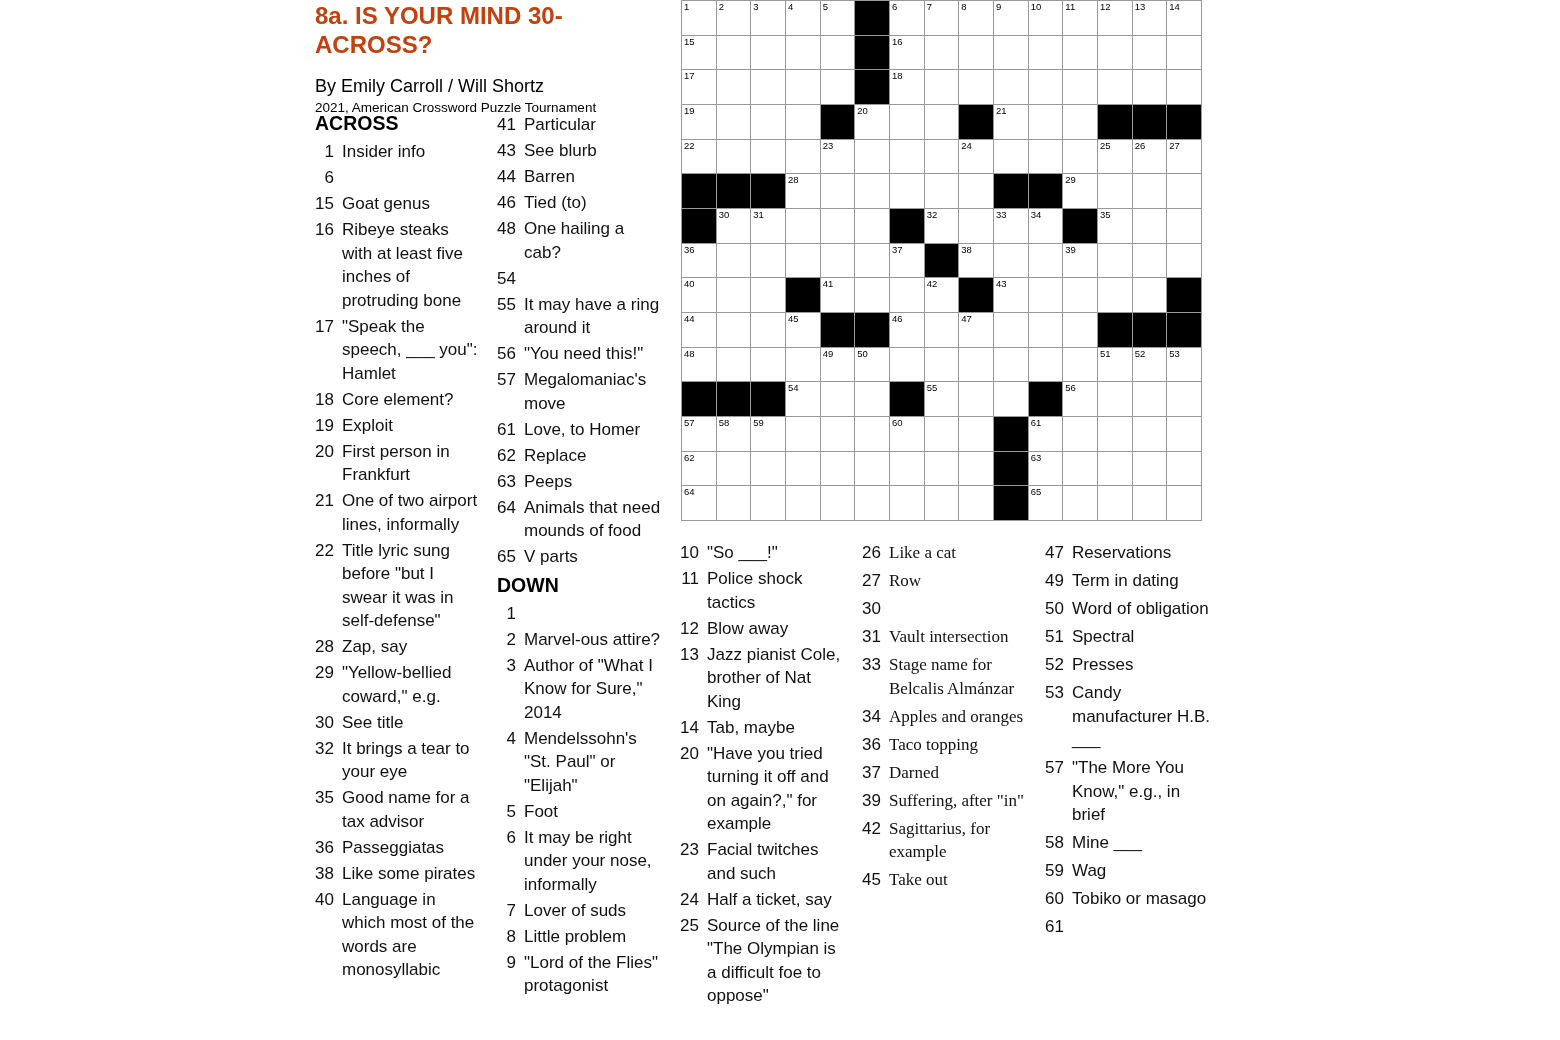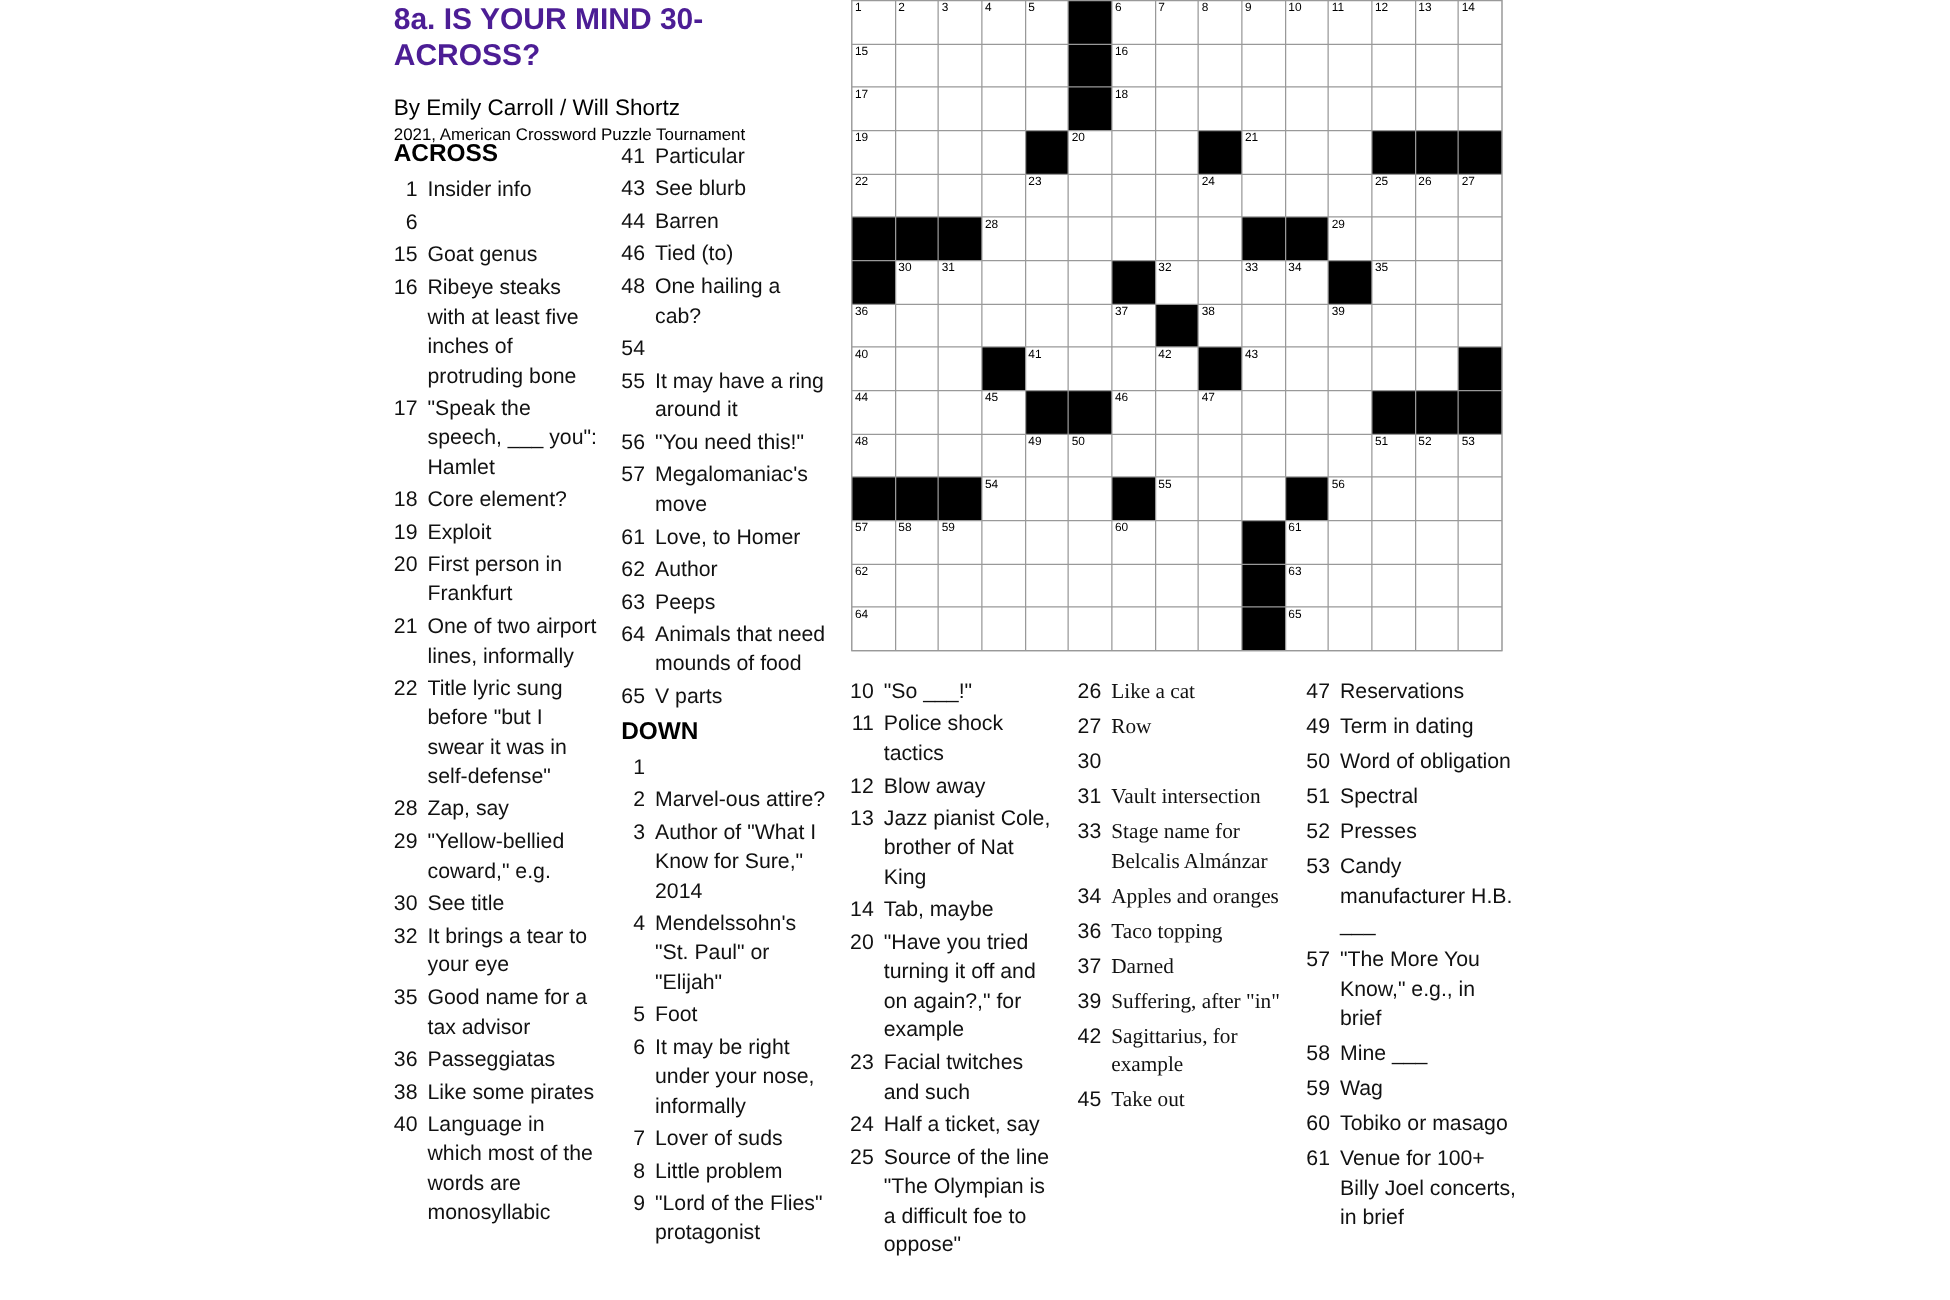--- a/index.html
+++ b/index.html
@@ -3,21 +3,21 @@
 <meta charset="utf-8">
 <style>
   html,body{margin:0;padding:0;}
   body{
     width:1560px;height:1040px;position:relative;background:#ffffff;
     font-family:"Liberation Sans",sans-serif;color:#111;overflow:hidden;
     -webkit-font-smoothing:antialiased;
   }
   
   #header{position:absolute;left:315px;top:0;width:300px;}
-  #title{font-size:24px;font-weight:bold;line-height:28.5px;margin:2px 0 0;width:272px;color:#4c1d95;}
+  #title{font-size:24px;font-weight:bold;line-height:28.5px;margin:2px 0 0;width:272px;color:#c2410c;}
   #byline{font-size:18px;margin-top:17px;color:#000;}
   #source{font-size:13.5px;margin-top:3px;color:#000;}
   
   #grid{
     position:absolute;left:681px;top:0;width:519px;height:519px;
     display:grid;grid-template-columns:repeat(15,1fr);grid-template-rows:repeat(15,1fr);
     gap:1px;background:#999;border:1px solid #999;box-sizing:content-box;
   }
   .cell{background:#fff;position:relative;}
   .cell.black{background:#000;}
@@ -520,21 +520,21 @@
       <div class="clue">
         <span class="num">57</span>
         <span class="txt">Megalomaniac's move</span>
       </div>
       <div class="clue">
         <span class="num">61</span>
         <span class="txt">Love, to Homer</span>
       </div>
       <div class="clue">
         <span class="num">62</span>
-        <span class="txt">Author</span>
+        <span class="txt">Replace</span>
       </div>
       <div class="clue">
         <span class="num">63</span>
         <span class="txt">Peeps</span>
       </div>
       <div class="clue">
         <span class="num">64</span>
         <span class="txt">Animals that need mounds of food</span>
       </div>
       <div class="clue">
@@ -708,16 +708,15 @@
       <div class="clue">
         <span class="num">59</span>
         <span class="txt">Wag</span>
       </div>
       <div class="clue">
         <span class="num">60</span>
         <span class="txt">Tobiko or masago</span>
       </div>
       <div class="clue">
         <span class="num">61</span>
-        <span class="txt">Venue for 100+ Billy Joel concerts, in brief</span>
       </div>
     </div>
 </div>
 
 </body></html>

